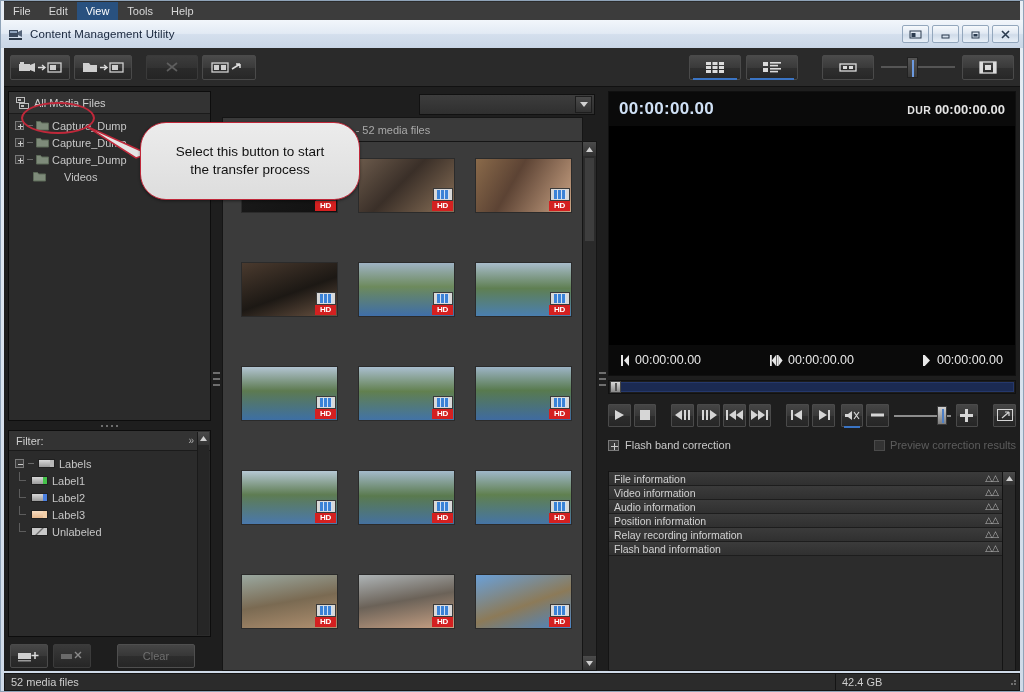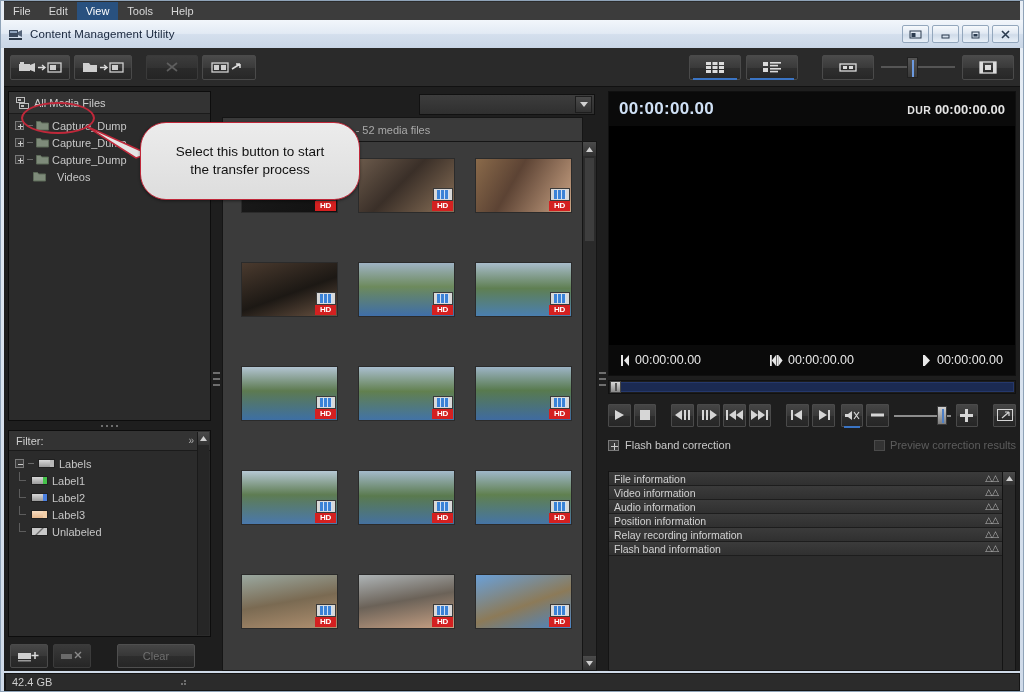--- a/index.html
+++ b/index.html
@@ -511,21 +511,21 @@
                   </svg>
               </span>
               <span>Capture_Dump</span>
             </div>
             <div class="tree-row leaf">
               <span>
                 <svg width="13" height="11" viewBox="0 0 13 11">
                     <path d="M0.5 1.5 h4 l1.2 1.5 H12.5 v7 H0.5 Z" fill="#7e8b7a" stroke="#5d6a59"></path>
                   </svg>
               </span>
-              <span style="margin-left:8px">Videos</span>
+              <span style="margin-left:15px">Videos</span>
             </div>
           </div>
         </div>
 
         <div class="h-splitter">
           <i></i>
           <i></i>
           <i></i>
           <i></i>
         </div>
@@ -954,20 +954,21 @@
     </svg>
     <div id="callout">
       <span class="txt">
         <span>Select this button to start</span><br>
         <span>the transfer process</span>
       </span>
     </div>
   </div>
 
   <div id="statusbar">
+    <span class="cell main">52 media files</span>
     <span class="cell size">42.4 GB</span>
     <span class="grip">
       <svg width="10" height="10" viewBox="0 0 10 10">
         <g fill="#6e6e6e">
             <rect x="7" y="7" width="2" height="2"></rect>
             <rect x="4" y="7" width="2" height="2"></rect>
             <rect x="7" y="4" width="2" height="2"></rect>
           </g>
       </svg>
     </span>

